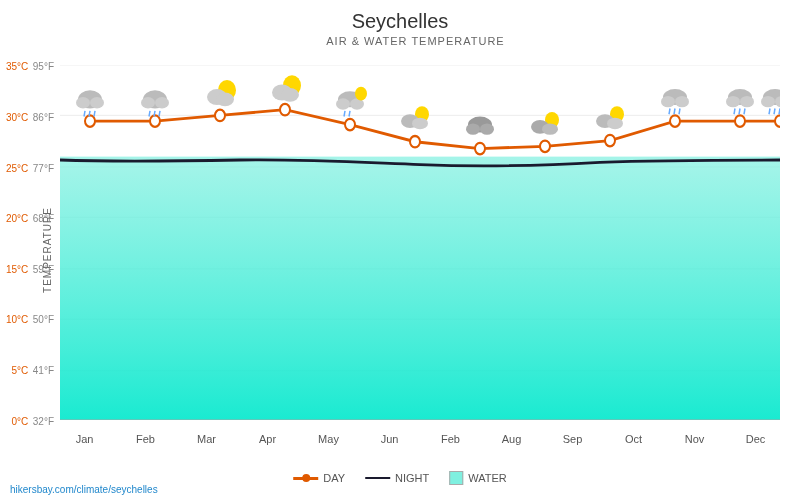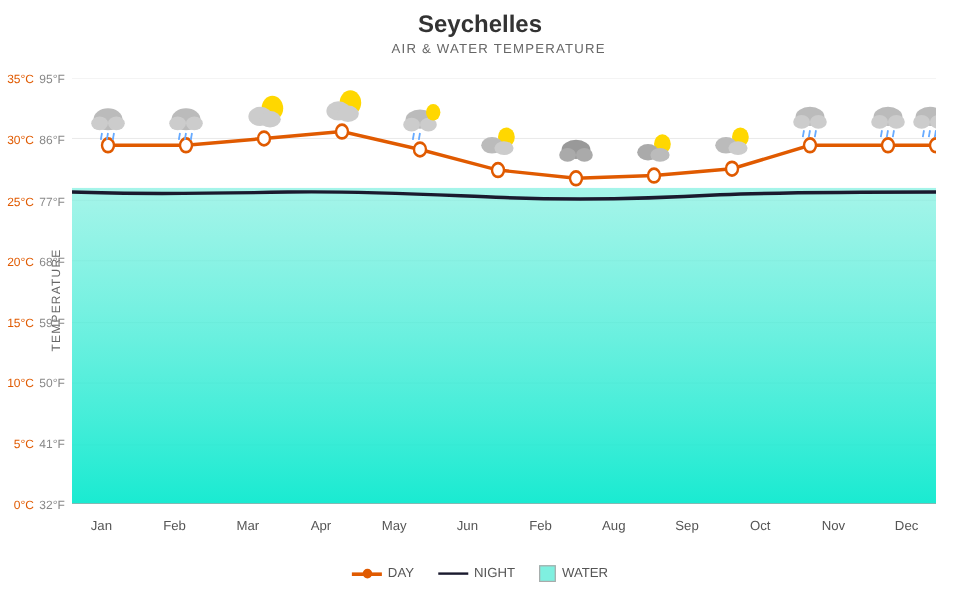--- a/index.html
+++ b/index.html
@@ -15,21 +15,21 @@
       height: 500px;
       position: relative;
     }
     .header {
       text-align: center;
       padding-top: 10px;
     }
     .title {
       font-size: 20px;
       color: #333;
-      font-weight: bold;
+      font-weight: normal;
     }
     .subtitle {
       font-size: 11px;
       color: #666;
       letter-spacing: 1px;
       margin-top: 2px;
       padding-left: 31px;
     }
     .x-labels {
       position: absolute;
@@ -290,14 +290,15 @@
     <div class="legend-item">
       <div class="legend-night-line"></div>
       <span>NIGHT</span>
     </div>
     <div class="legend-item">
       <div class="legend-water-box"></div>
       <span>WATER</span>
     </div>
   </div>
 
+  <div class="watermark">hikersbay.com/climate/seychelles</div>
 
 </div>
 
 </body></html>

